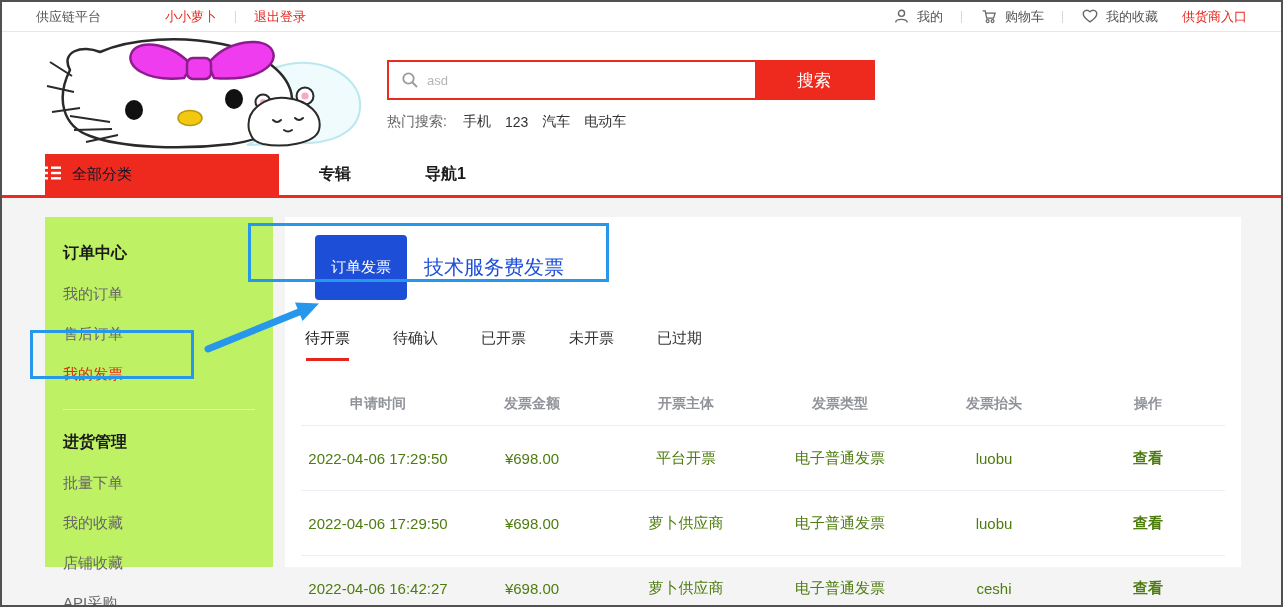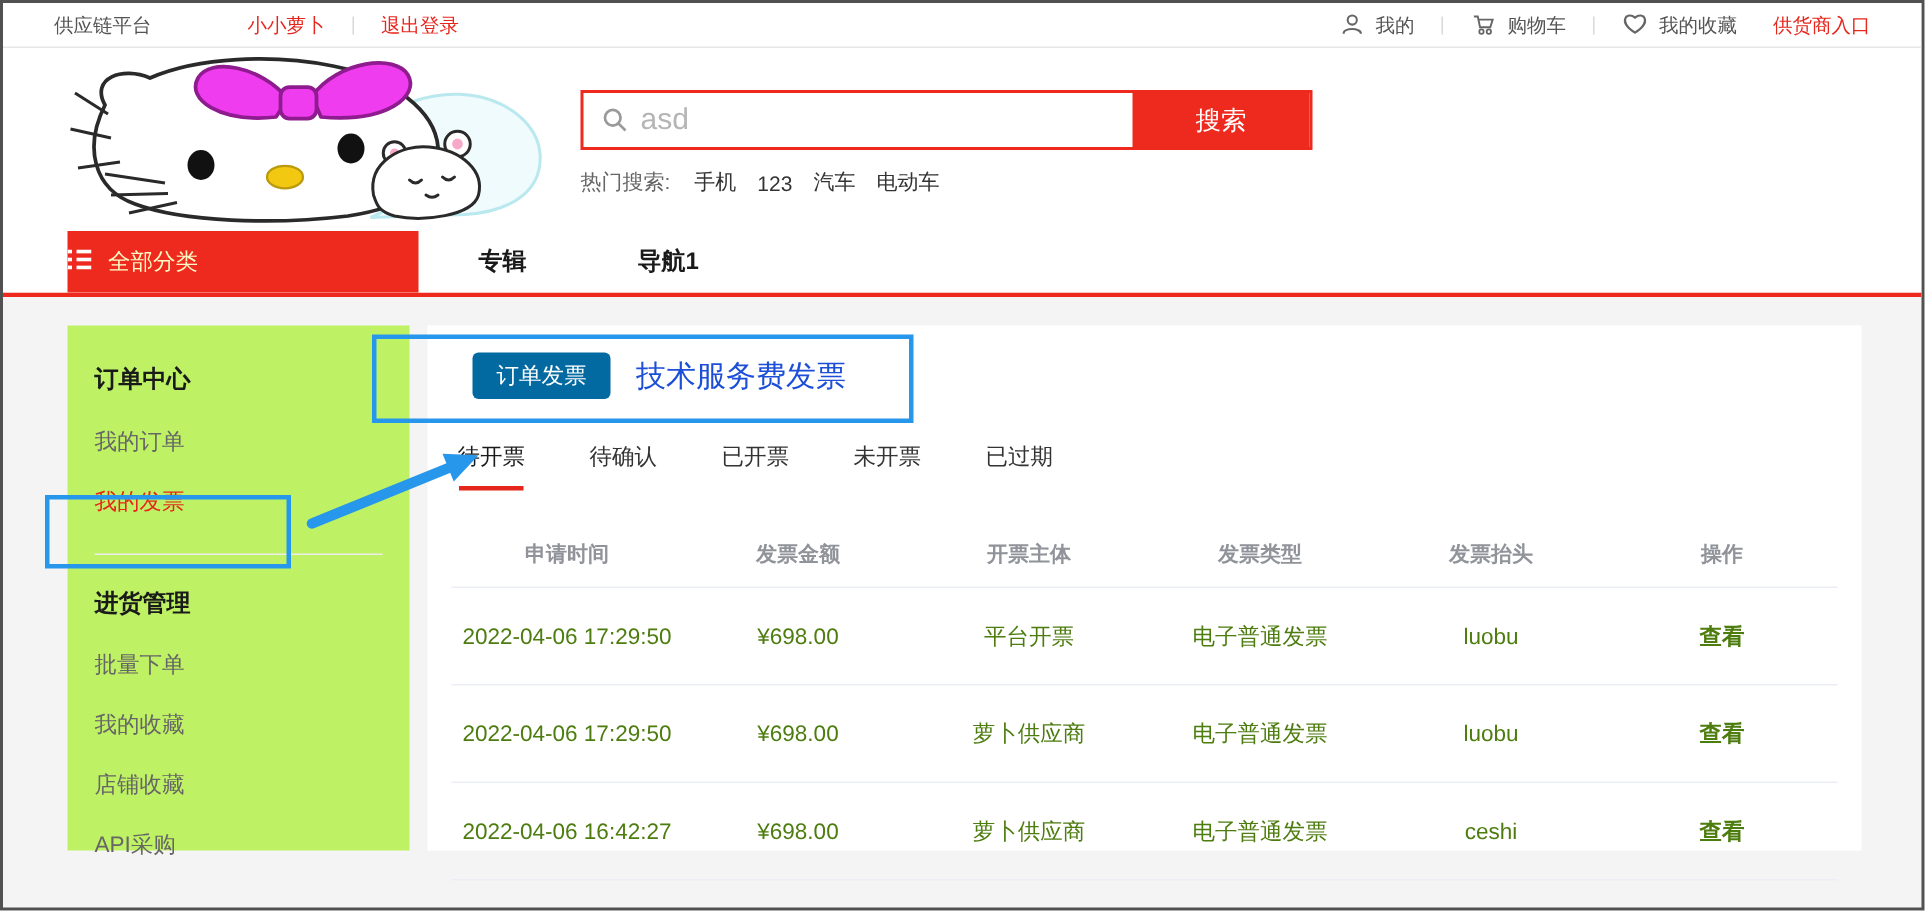--- a/index.html
+++ b/index.html
@@ -18,51 +18,51 @@
   .tb-item { display:flex; align-items:flex-start; gap:7px; color:#555; cursor:pointer; }
   .tb-item svg { display:block; }
 
   
   .header { height:163px; background:#fff; position:relative; }
   .logo { position:absolute; left:40px; top:4px; width:325px; height:113px; cursor:pointer; }
   .logo svg { width:100%; height:100%; }
   .search-area { position:absolute; left:385px; top:28px; }
   .search-box { display:flex; width:488px; height:40px; border:2px solid #ed2a1d; background:#fff; align-items:stretch; }
   .search-icon-wrap { display:flex; align-items:center; padding-left:12px; }
-  .search-box input { flex:1; border:none; outline:none; font-size:20px; padding:0 8px; color:#333;
+  .search-box input { flex:1; border:none; outline:none; font-size:13px; padding:0 8px; color:#333;
                       font-family:"Liberation Sans","DejaVu Sans",sans-serif; }
   .search-box input::placeholder { color:#b5b5b5; }
   .search-btn { width:118px; border:none; background:#ed2a1d; color:#fff; font-size:17px; cursor:pointer;
                 font-family:"Liberation Sans","DejaVu Sans",sans-serif; }
   .hot-row { margin-top:13px; font-size:14px; color:#666; display:flex; align-items:center; }
   .hot-row .hot-kw { color:#333; margin-left:14px; cursor:pointer; }
   .hot-row .hot-label { margin-right:2px; }
 
   .nav-row { position:absolute; left:0; right:0; bottom:0; height:41px; display:flex; align-items:center; }
-  .all-cats { width:234px; height:41px; margin-left:43px; background:#ed2a1d; color:#fef9c3;
+  .all-cats { width:234px; height:41px; margin-left:43px; background:#ed2a1d; color:#0f172a;
               display:flex; align-items:center; gap:11px; padding-left:0; font-size:15px; cursor:pointer; }
   .nav-link { font-weight:bold; font-size:16px; color:#1a1a1a; cursor:pointer; }
   .nav-link.first { margin-left:40px; }
   .nav-link.next { margin-left:74px; }
   .redline { height:3px; background:#ed2a1d; }
 
   
   .content { display:flex; gap:12px; padding:19px 40px 0 43px; height:369px; }
   .sidebar { width:228px; background:#bef264; padding:26px 0 0 18px; }
   .side-title { font-size:16px; font-weight:bold; color:#1a1a1a; }
   .side-list { list-style:none; }
   .side-list li { margin-top:21px; font-size:15px; color:#666; cursor:pointer; }
   .side-list li.active { color:#e6261d; }
   .side-divider { height:1px; background:#ececec; margin:25px 18px 4px 0; }
   .sec2 .side-title { margin-top:22px; }
 
   .main { flex:1; background:#fff; padding:17px 16px 0; }
   .invoice-tabs { display:flex; align-items:center; margin-left:14px; margin-top:1px; }
-  .btn-invoice { background:#0369a1; color:#fff; border:none; border-radius:4px; font-size:15px;
-                 padding:6px 16px; cursor:pointer; font-family:"Liberation Sans","DejaVu Sans",sans-serif; }
+  .btn-invoice { background:#1d4ed8; color:#fff; border:none; border-radius:4px; font-size:15px;
+                 padding:23px 16px; cursor:pointer; font-family:"Liberation Sans","DejaVu Sans",sans-serif; }
   .tab-plain { font-size:20px; color:#1d4ed8; margin-left:17px; cursor:pointer; }
   .status-tabs { display:flex; gap:43px; margin:29px 0 0 4px; font-size:15px; color:#333; }
   .status-tab { position:relative; padding-bottom:13px; cursor:pointer; }
   .status-tab.active { color:#1a1a1a; }
   .status-tab.active::after { content:""; position:absolute; left:1px; right:1px; bottom:0;
                               height:3px; background:#e6261d; }
 
   .table { margin-top:21px; }
   .trow { display:flex; align-items:center; border-bottom:1px solid #ebeef5; }
   .trow > div { flex:1; text-align:center; font-size:15px; color:#4d7c0f; }
@@ -186,20 +186,21 @@
     </div>
   </div>
   <div class="redline"></div>
 
   <div class="content">
 
     <aside class="sidebar">
       <div class="side-title">订单中心</div>
       <ul class="side-list">
         <li>我的订单</li>
+        <li>售后订单</li>
         <li class="active">我的发票</li>
       </ul>
       <div class="side-divider"></div>
       <div class="sec2">
         <div class="side-title">进货管理</div>
         <ul class="side-list">
           <li>批量下单</li>
           <li>我的收藏</li>
           <li>店铺收藏</li>
           <li>API采购</li>

